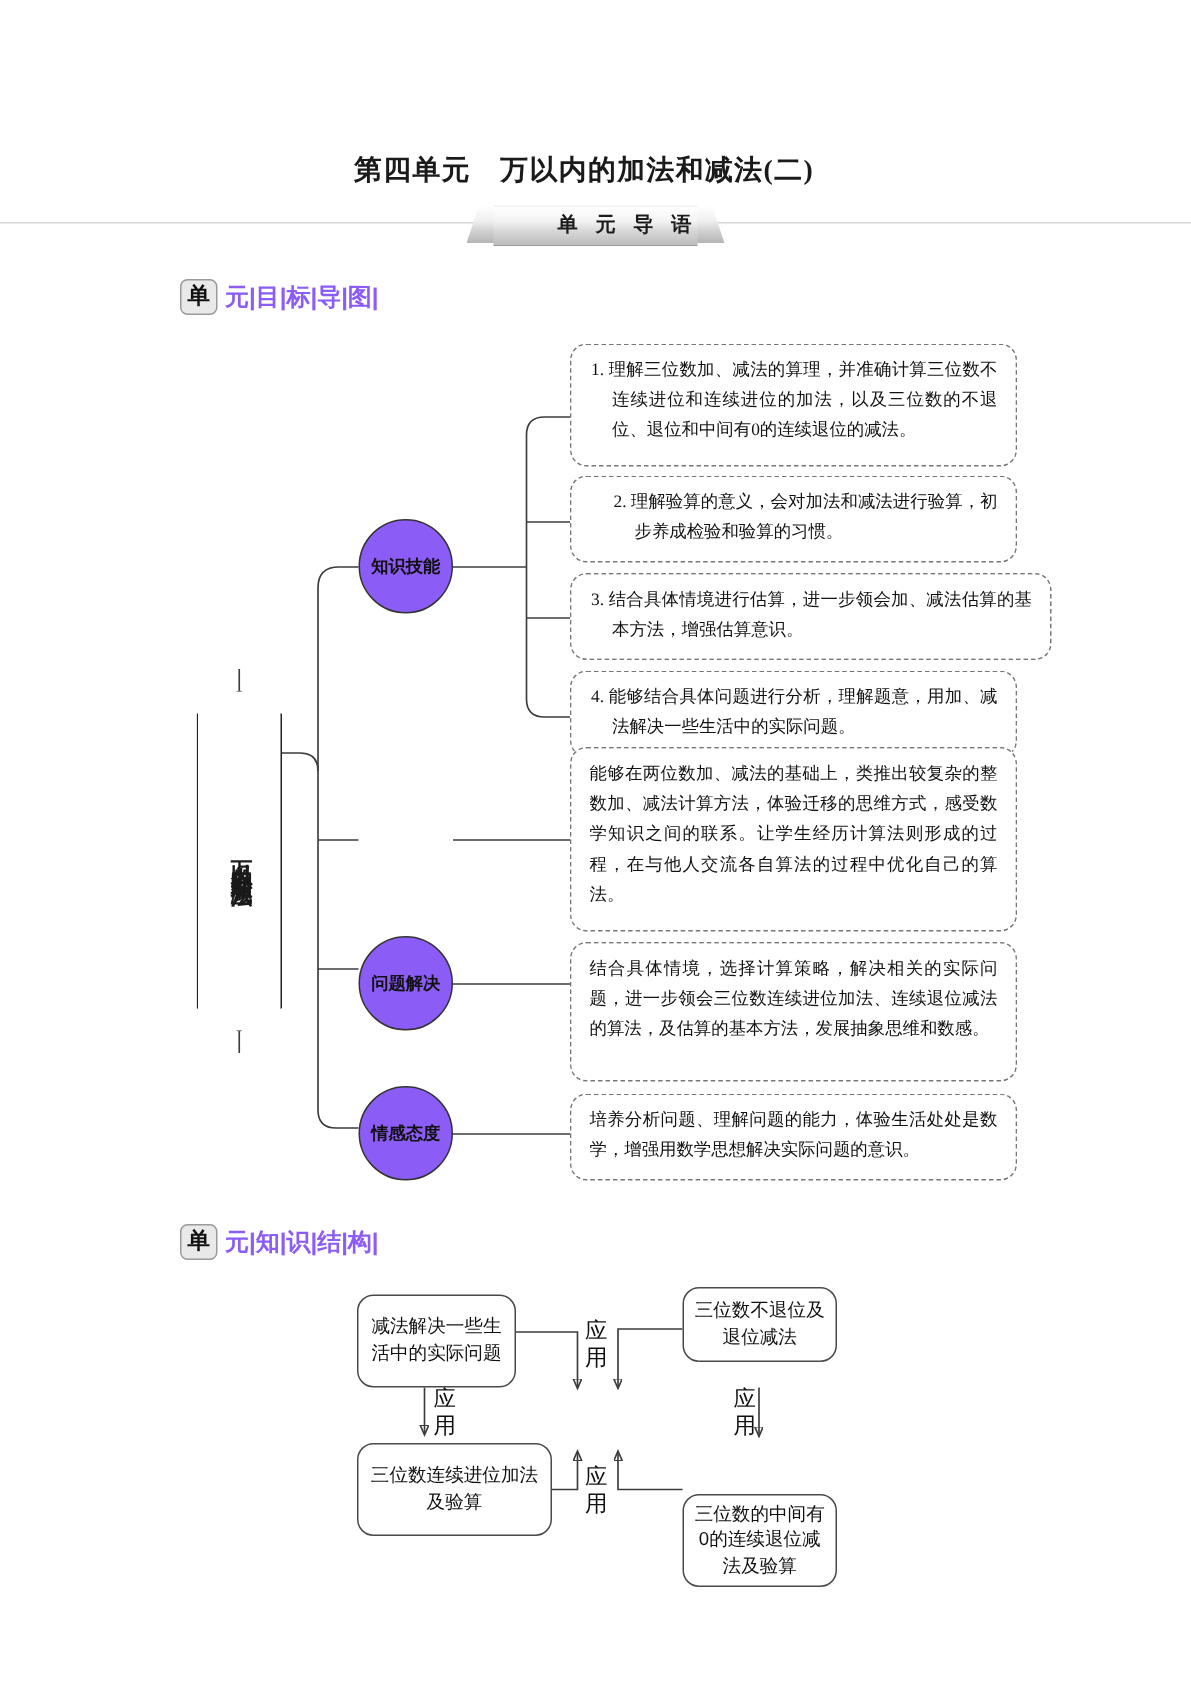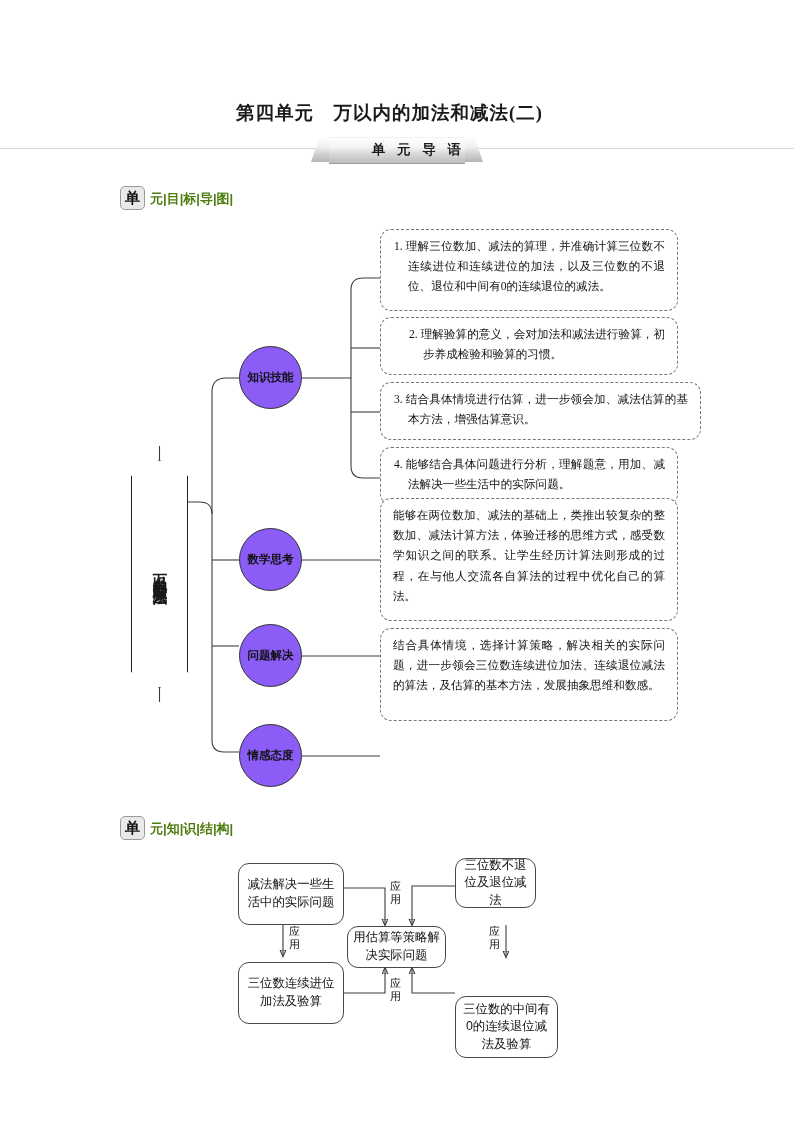--- a/index.html
+++ b/index.html
@@ -60,21 +60,21 @@
     border:1px solid #9a9a9a;
     border-radius:5px;
     box-sizing:border-box;
     font-family:"Liberation Sans", sans-serif;
     font-size:15px; font-weight:bold; color:#111;
     text-align:center; line-height:22px;
   }
   .sec-label {
     position:absolute; left:30px; top:1px;
     font-family:"Liberation Sans", sans-serif;
-    font-size:13px; font-weight:bold; color:#4d7c0f;
+    font-size:16px; font-weight:bold; color:#8b5cf6;
     line-height:23px; white-space:nowrap;
     letter-spacing:0px;
   }
 
   
   .map { position:absolute; left:0; top:0; width:794px; height:1123px; pointer-events:none; }
 
   .root-node {
     position:absolute; left:131px; top:460px;
     width:57px; height:228px;
@@ -136,23 +136,23 @@
     font-family:"Liberation Sans", sans-serif;
     font-size:12.4px;
     line-height:1.42;
     color:#111;
     display:flex; align-items:center; justify-content:center;
     text-align:center;
     padding:3px 5px;
   }
   .flabel {
     position:absolute;
-    font-family:Liberation Sans, sans-serif;
-    font-size:11px; color:#111; line-height:1.18;
-    width:14px; 
+    font-family:Liberation Serif, serif;
+    font-size:15px; color:#111; line-height:1.18;
+    width:14px; text-align:center;
   }
   svg.map line, svg.map path { stroke:#3c3c3c; fill:none; }
 </style>
 </head>
 <body>
 
 <div class="page">
 
   <div class="doc-title">第四单元　万以内的加法和减法(二)</div>
 
@@ -191,23 +191,20 @@
 
     <path d="M302 756 L380 756" stroke-width="1.1"></path>
   </svg>
 
   <div class="root-node"></div>
   <div class="root-text">万以内的加法和减法（二）</div>
 
   <div class="circ c1">
     <span>知识技能</span>
   </div>
-  <div class="circ c2">
-    <span>数学思考</span>
-  </div>
   <div class="circ c3">
     <span>问题解决</span>
   </div>
   <div class="circ c4">
     <span>情感态度</span>
   </div>
 
   <div class="dbox num" style="left:380px; top:229px; width:298px; height:82px;">
     <span>1. 理解三位数加、减法的算理，并准确计算三位数不连续进位和连续进位的加法，以及三位数的不退位、退位和中间有0的连续退位的减法。</span>
   </div>
@@ -222,20 +219,23 @@
   </div>
 
   <div class="dbox" style="left:380px; top:498px; width:298px; height:123px;">
     <span>能够在两位数加、减法的基础上，类推出较复杂的整数加、减法计算方法，体验迁移的思维方式，感受数学知识之间的联系。让学生经历计算法则形成的过程，在与他人交流各自算法的过程中优化自己的算法。</span>
   </div>
 
   <div class="dbox" style="left:380px; top:628px; width:298px; height:93px;">
     <span>结合具体情境，选择计算策略，解决相关的实际问题，进一步领会三位数连续进位加法、连续退位减法的算法，及估算的基本方法，发展抽象思维和数感。</span>
   </div>
 
+  <div class="dbox" style="left:380px; top:729px; width:298px; height:58px;">
+    <span>培养分析问题、理解问题的能力，体验生活处处是数学，增强用数学思想解决实际问题的意识。</span>
+  </div>
 
   <div class="sec-head" style="left:120px; top:816px;">
     <div class="sec-badge">单</div>
     <div class="sec-label">元|知|识|结|构|</div>
   </div>
 
   <svg class="map" width="794" height="1123" viewBox="0 0 794 1123">
     <defs>
       <marker id="arw" markerWidth="7" markerHeight="7" refX="5.4" refY="2.6" orient="auto" markerUnits="strokeWidth">
         <path d="M0 0 L6 2.6 L0 5.2 z" fill="#3c3c3c" stroke="none"></path>
@@ -251,27 +251,24 @@
     <path d="M506 925 L506 957" stroke-width="1.1" marker-end="url(#arw)"></path>
 
     <path d="M343 993 L385 993 L385 968" stroke-width="1.1" marker-end="url(#arw)"></path>
 
     <path d="M455 993 L412 993 L412 968" stroke-width="1.1" marker-end="url(#arw)"></path>
   </svg>
 
   <div class="fbox" style="left:238px; top:863px; width:106px; height:62px;">
     <span>减法解决一些生活中的实际问题</span>
   </div>
-  <div class="fbox" style="left:238px; top:962px; width:106px; height:62px;">
+  <div class="fbox" style="left:238px; top:962px; width:130px; height:62px;">
     <span>三位数连续进位加法及验算</span>
   </div>
-  <div class="fbox" style="left:347px; top:926px; width:99px; height:42px;">
-    <span>用估算等策略解决实际问题</span>
-  </div>
-  <div class="fbox" style="left:455px; top:858px; width:81px; height:50px;">
+  <div class="fbox" style="left:455px; top:858px; width:103px; height:50px;">
     <span>三位数不退位及退位减法</span>
   </div>
   <div class="fbox" style="left:455px; top:960px; width:103px; height:62px;margin-top:36px;">
     <span>三位数的中间有0的连续退位减法及验算</span>
   </div>
 
   <div class="flabel" style="left:289px; top:925px;">应用</div>
   <div class="flabel" style="left:390px; top:880px;">应用</div>
   <div class="flabel" style="left:390px; top:977px;">应用</div>
   <div class="flabel" style="left:489px; top:925px;">应用</div>

